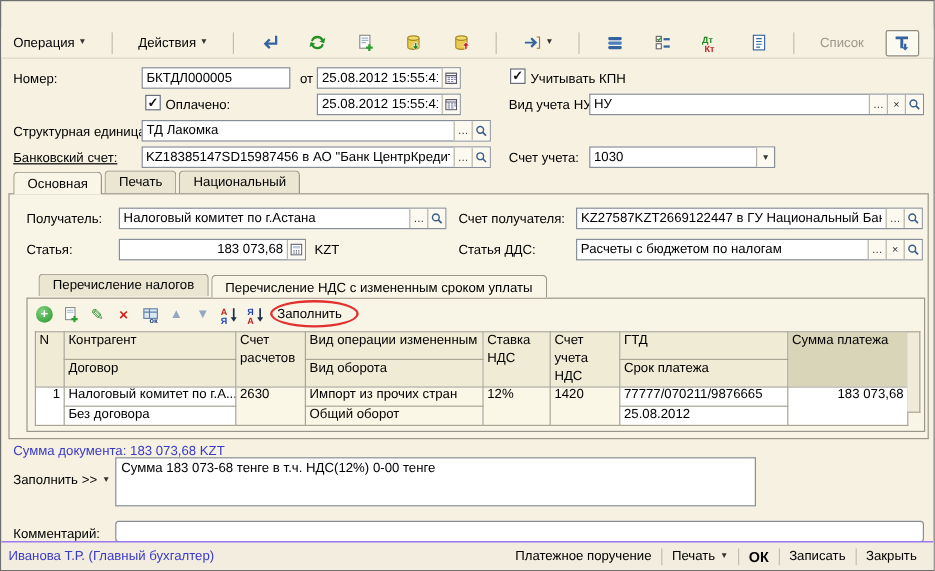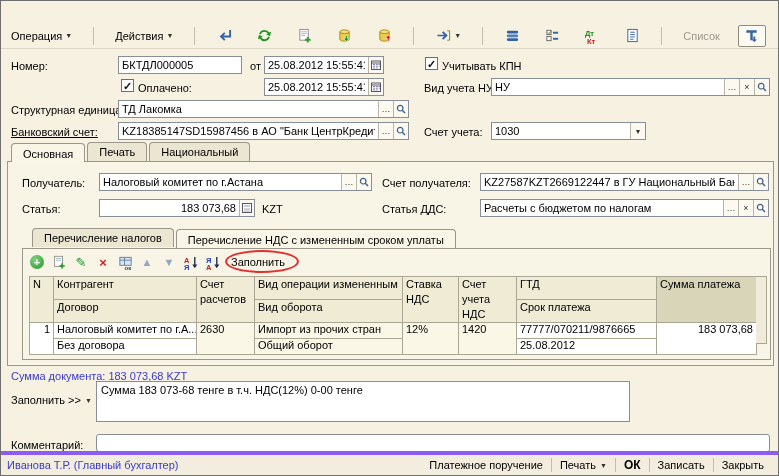--- a/index.html
+++ b/index.html
@@ -60,21 +60,21 @@
   table.grid { border-collapse:collapse; table-layout:fixed; background:#fff; }
   table.grid th, table.grid td { border:1px solid #a9a694; font-weight:normal; font-size:11px; padding:0 3px; height:16px; text-align:left; vertical-align:top; overflow:hidden; white-space:nowrap;}
   table.grid th { background:#f0ebd5; line-height:15px;}
   table.grid th.sum { background:#d9d5b8; }
   table.grid td.r { text-align:right; }
   table.grid td.tint { background:#fbf7e6; }
   .scroll-strip { position:absolute; width:11px; background:#efeada; border:1px solid #a9a694; border-left:none;}
   
   .blue { color:#3a3ac8; }
   .purpose-box { position:absolute; border:1px solid #888e96; background:#fff; padding:2px 4px; line-height:13px; overflow:hidden;}
-  .statusbar { position:absolute; left:0; bottom:0; width:100%; height:24px; border-top:4px solid #8b5cf6; background:#f2edde;
+  .statusbar { position:absolute; left:0; bottom:0; width:100%; height:24px; border-top:1px solid #8b5cf6; background:#f2edde;
     display:flex; align-items:center; padding:0 6px;}
   .sb-btn { display:flex; align-items:center; gap:4px; padding:2px 8px; white-space:nowrap;}
   .sb-sep { width:1px; height:14px; background:#c3bfae;}
   .bold { font-weight:bold; }
   svg { display:block; }
 </style>
 </head>
 <body>
 
 <div class="window">

